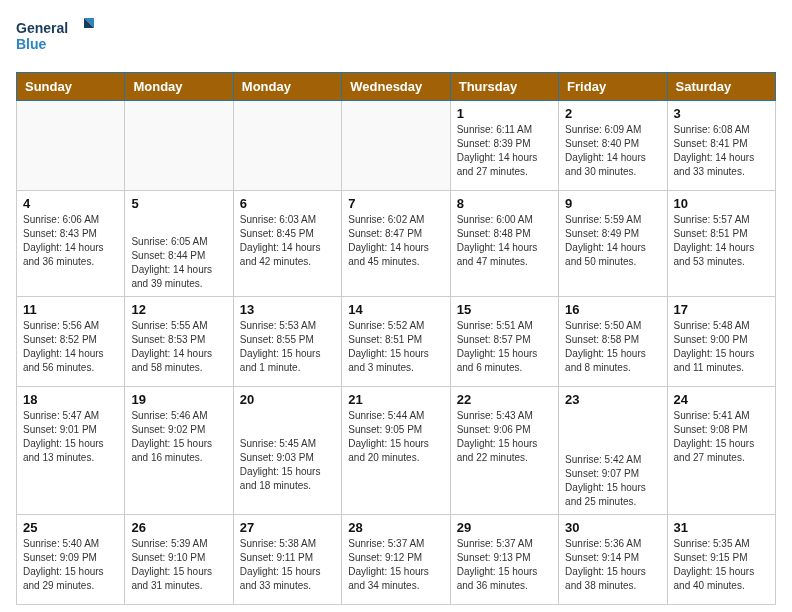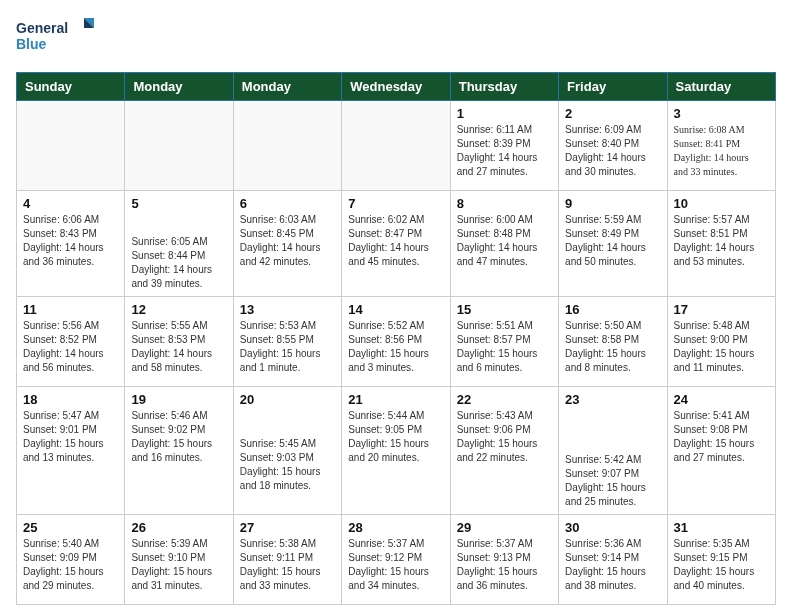--- a/index.html
+++ b/index.html
@@ -33,21 +33,21 @@
       font-size: 14px;
       color: #333;
       font-style: italic;
     }
     .calendar {
       width: 100%;
       border-collapse: collapse;
       border: 1px solid #ccc;
     }
     .calendar th {
-      background-color: #14532d;
+      background-color: #a16207;
       color: #fff;
       text-align: left;
       padding: 6px 8px;
       font-size: 13px;
       border: 1px solid #2574a9;
     }
     .calendar td {
       vertical-align: top;
       border: 1px solid #ccc;
       padding: 5px 6px;
@@ -123,21 +123,21 @@
         </td>
         <td>
           <div class="day-number">2</div>
           <div class="day-info" style="white-space: pre-line;">Sunrise: 6:09 AM
 Sunset: 8:40 PM
 Daylight: 14 hours
 and 30 minutes.</div>
         </td>
         <td>
           <div class="day-number">3</div>
-          <div class="day-info" style="white-space: pre-line; font-family: Liberation Serif, serif;">Sunrise: 6:08 AM
+          <div class="day-info" style="white-space: pre-line;">Sunrise: 6:08 AM
 Sunset: 8:41 PM
 Daylight: 14 hours
 and 33 minutes.</div>
         </td>
       </tr>
       <tr class="week-row">
         <td>
           <div class="day-number">4</div>
           <div class="day-info" style="white-space: pre-line;">Sunrise: 6:06 AM
 Sunset: 8:43 PM
@@ -205,21 +205,21 @@
         <td>
           <div class="day-number">13</div>
           <div class="day-info" style="white-space: pre-line;">Sunrise: 5:53 AM
 Sunset: 8:55 PM
 Daylight: 15 hours
 and 1 minute.</div>
         </td>
         <td>
           <div class="day-number">14</div>
           <div class="day-info" style="white-space: pre-line;">Sunrise: 5:52 AM
-Sunset: 8:56 PM
+Sunset: 8:51 PM
 Daylight: 15 hours
 and 3 minutes.</div>
         </td>
         <td>
           <div class="day-number">15</div>
           <div class="day-info" style="white-space: pre-line;">Sunrise: 5:51 AM
 Sunset: 8:57 PM
 Daylight: 15 hours
 and 6 minutes.</div>
         </td>

